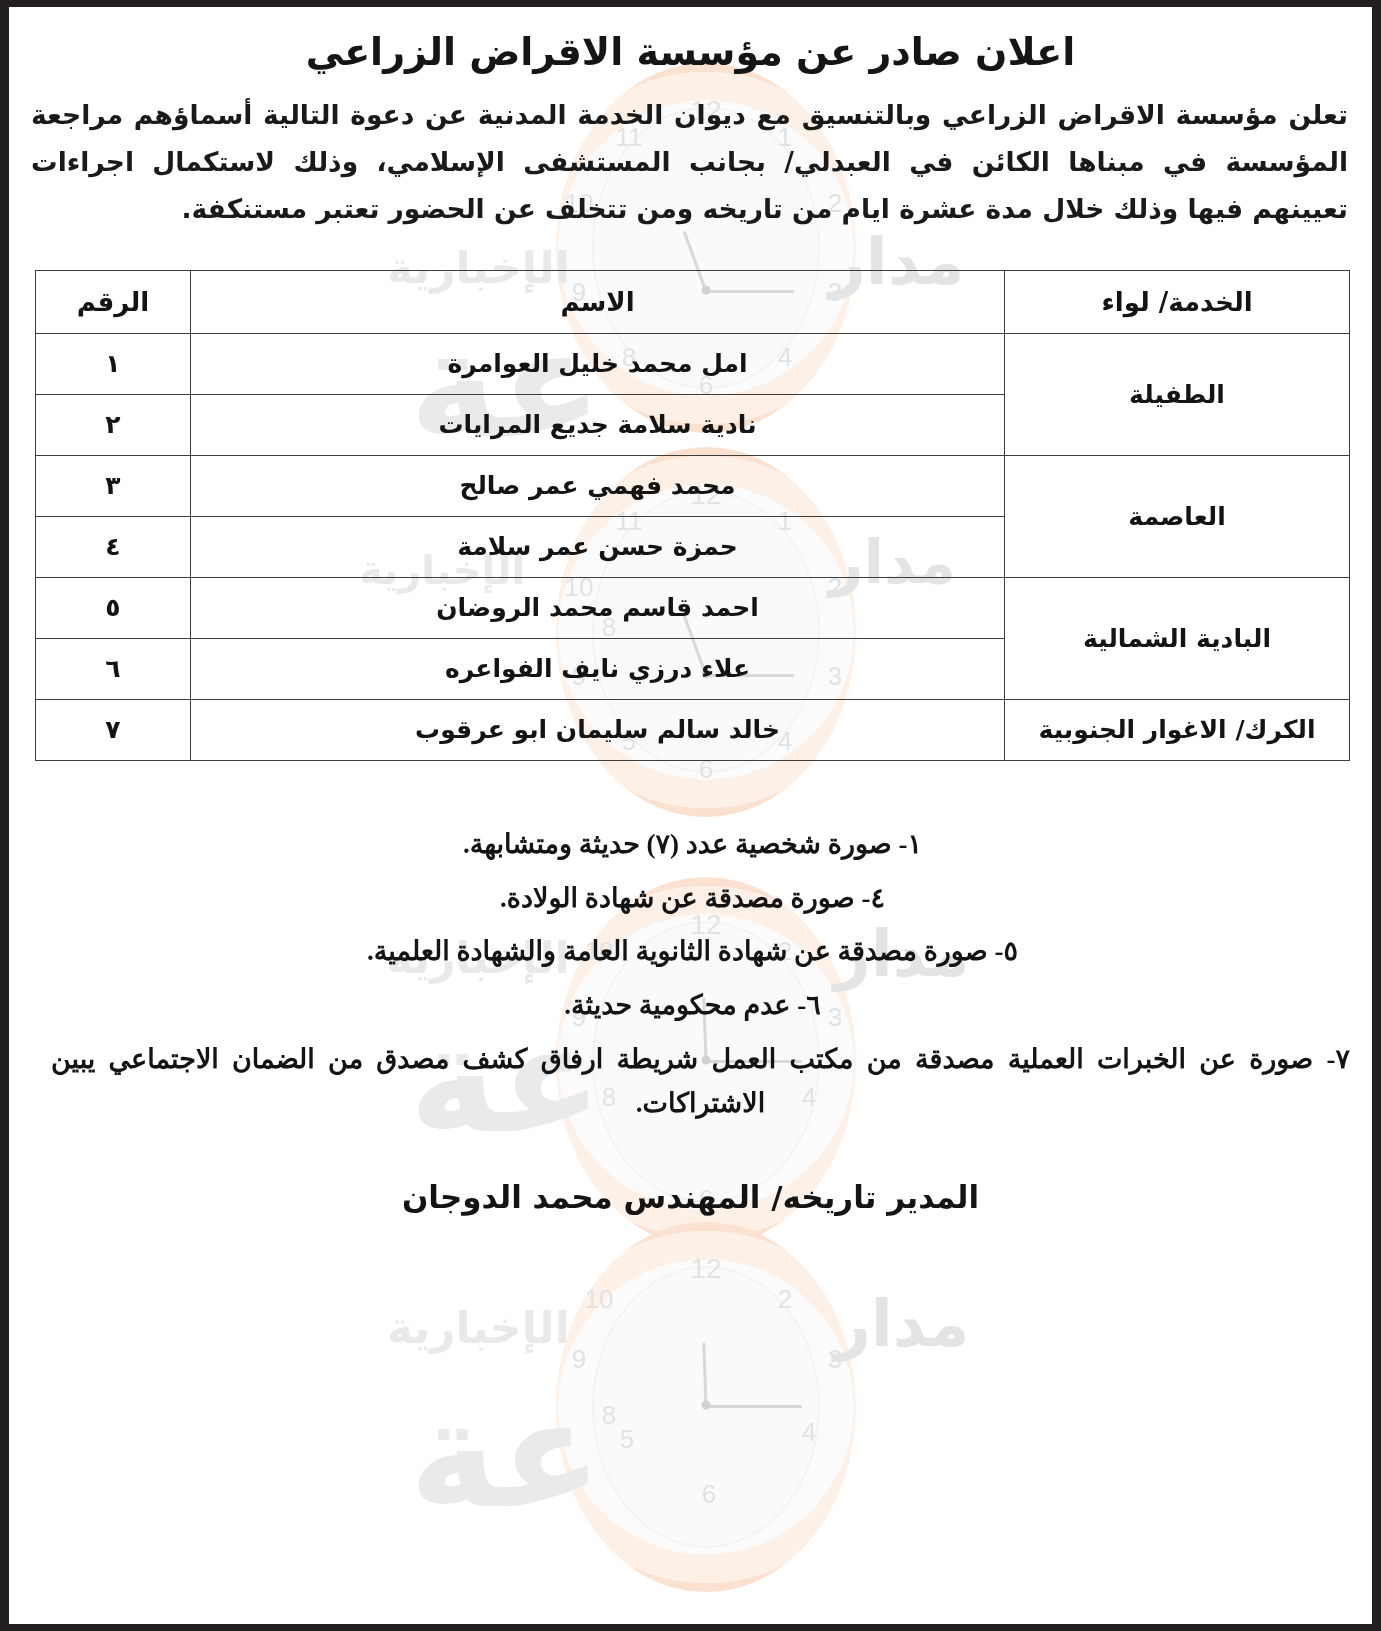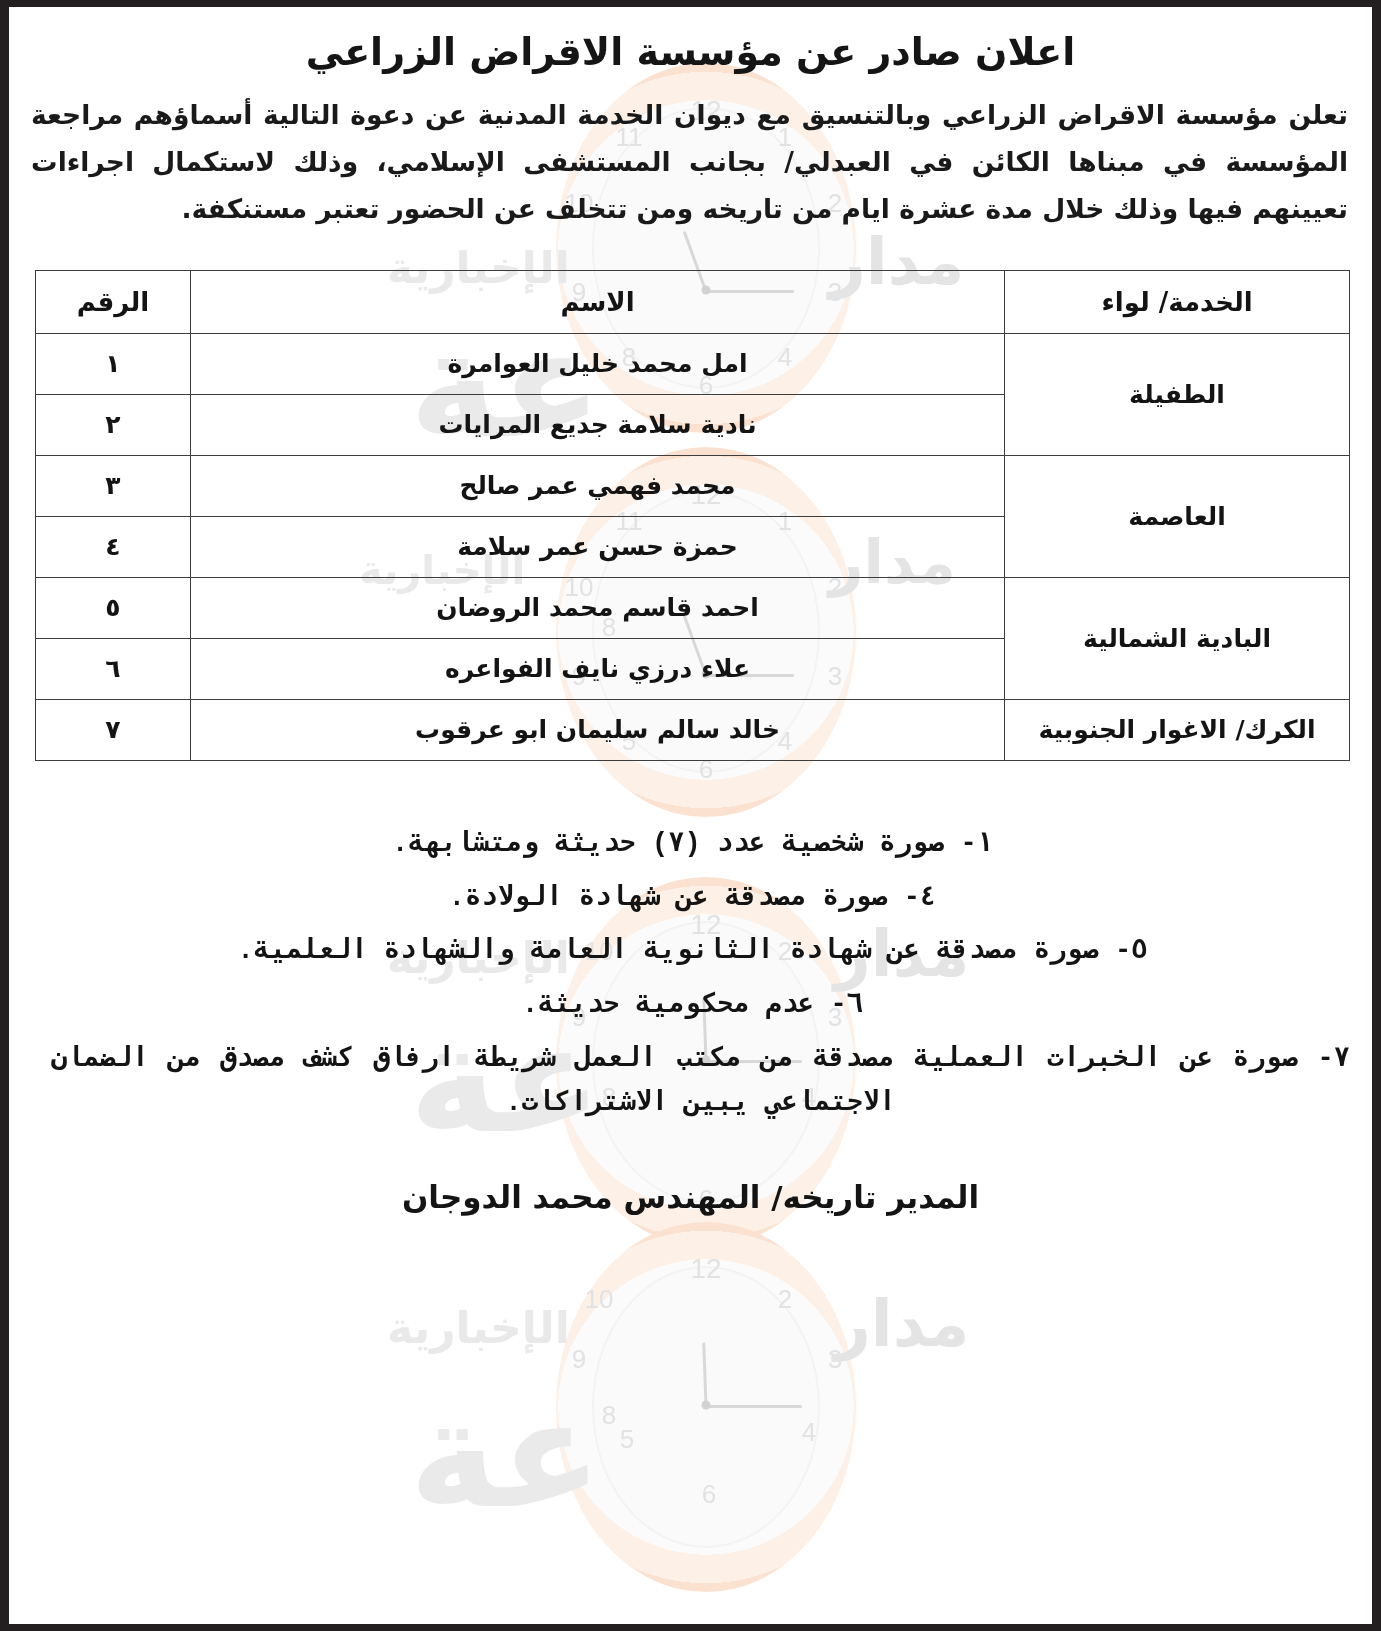--- a/index.html
+++ b/index.html
@@ -146,21 +146,21 @@
     font-family: "DejaVu Sans", "Liberation Sans", sans-serif;
   }
   .doc-item {
     font-size: 27px;
     font-weight: 700;
     color: #141414;
     line-height: 1.62;
     margin-bottom: 10px;
     text-align: justify;
     text-align-last: center;
-    font-family: Liberation Mono, monospace;
+    font-family: Liberation Serif, serif;
   }
   .doc-item.wide {
     text-align-last: center;
     margin-left: 16px;
   }
 
   .footer-sign {
     margin: 54px 26px 0 26px;
     text-align: center;
     font-size: 31px;

